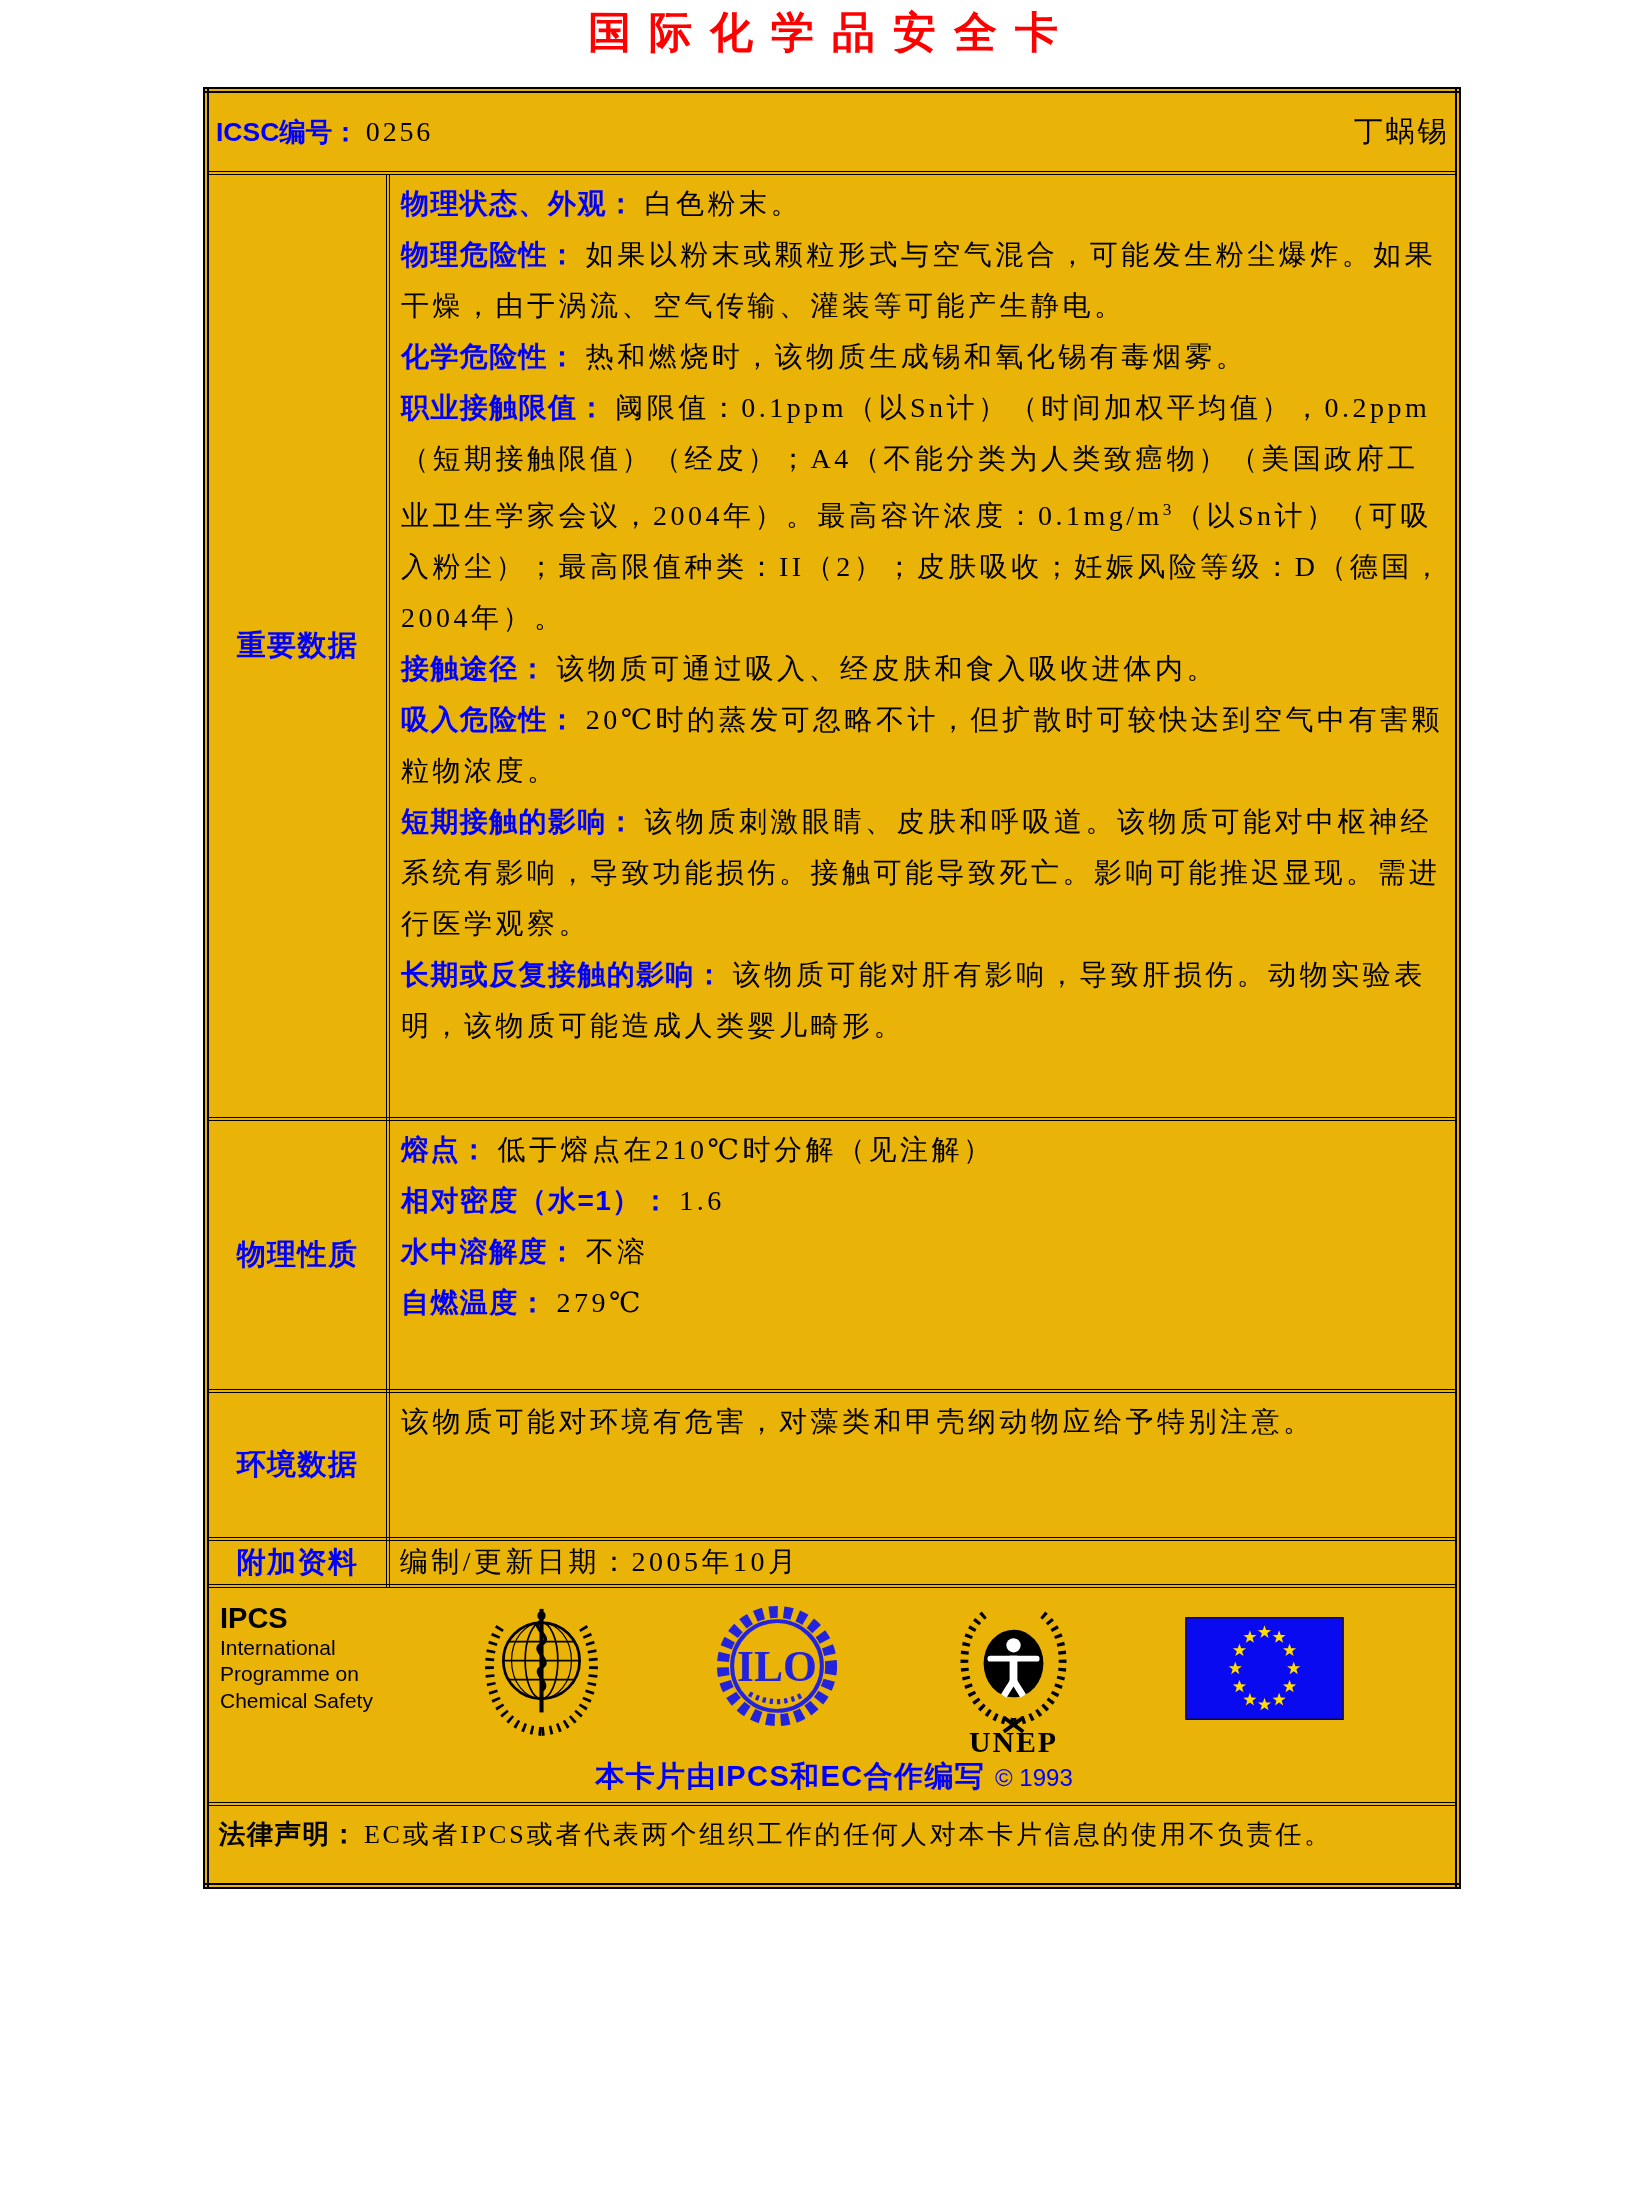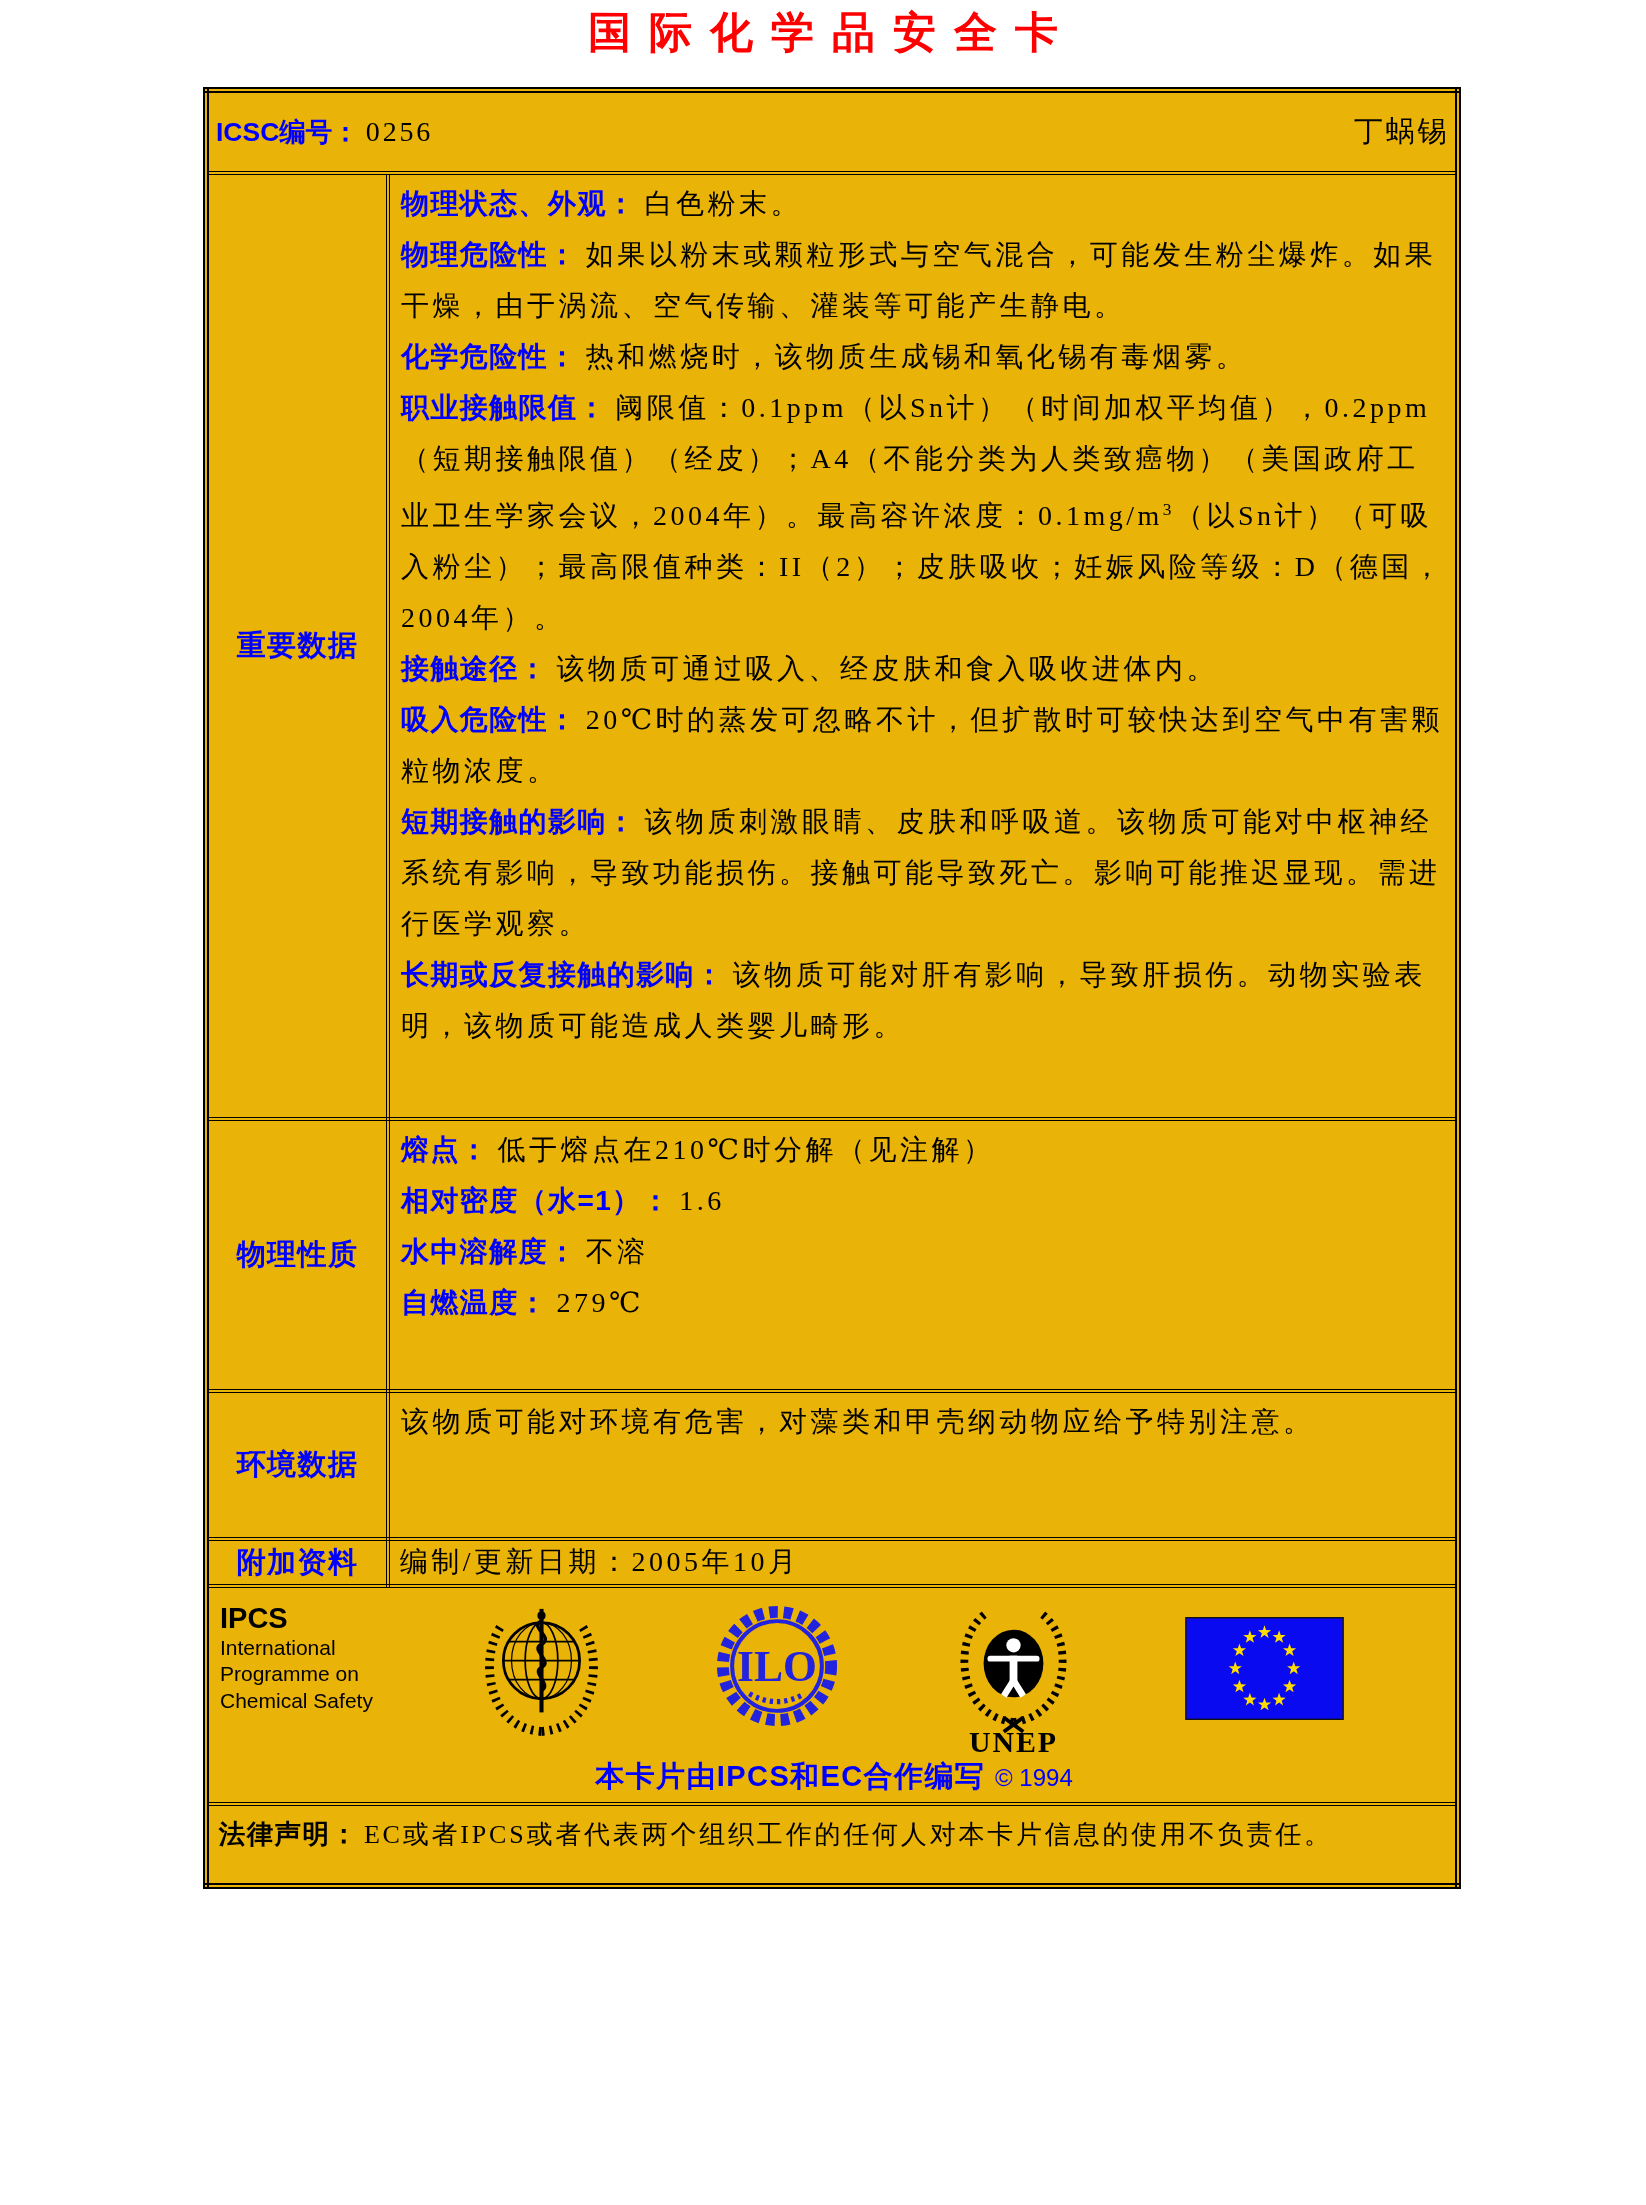--- a/index.html
+++ b/index.html
@@ -197,21 +197,21 @@
               <use href="#eustar" transform="translate(93,119)"></use>
               <use href="#eustar" transform="translate(78,100)"></use>
               <use href="#eustar" transform="translate(72,74)"></use>
               <use href="#eustar" transform="translate(78,48)"></use>
               <use href="#eustar" transform="translate(93,29)"></use>
             </svg>
           </span>
 
         </div>
         <div class="logo-caption">
-          <span class="cap-main">本卡片由IPCS和EC合作编写</span><span class="cap-copy">© 1994</span>
+          <span class="cap-main">本卡片由IPCS和EC合作编写</span><span class="cap-copy">© 1993</span>
         </div>
       </td>
     </tr>
 
     <tr>
       <td colspan="2" class="legal-cell" style="height:68px;">
         <span class="legal-label">法律声明：</span><span>EC或者IPCS或者代表两个组织工作的任何人对本卡片信息的使用不负责任。</span>
       </td>
     </tr>
 

